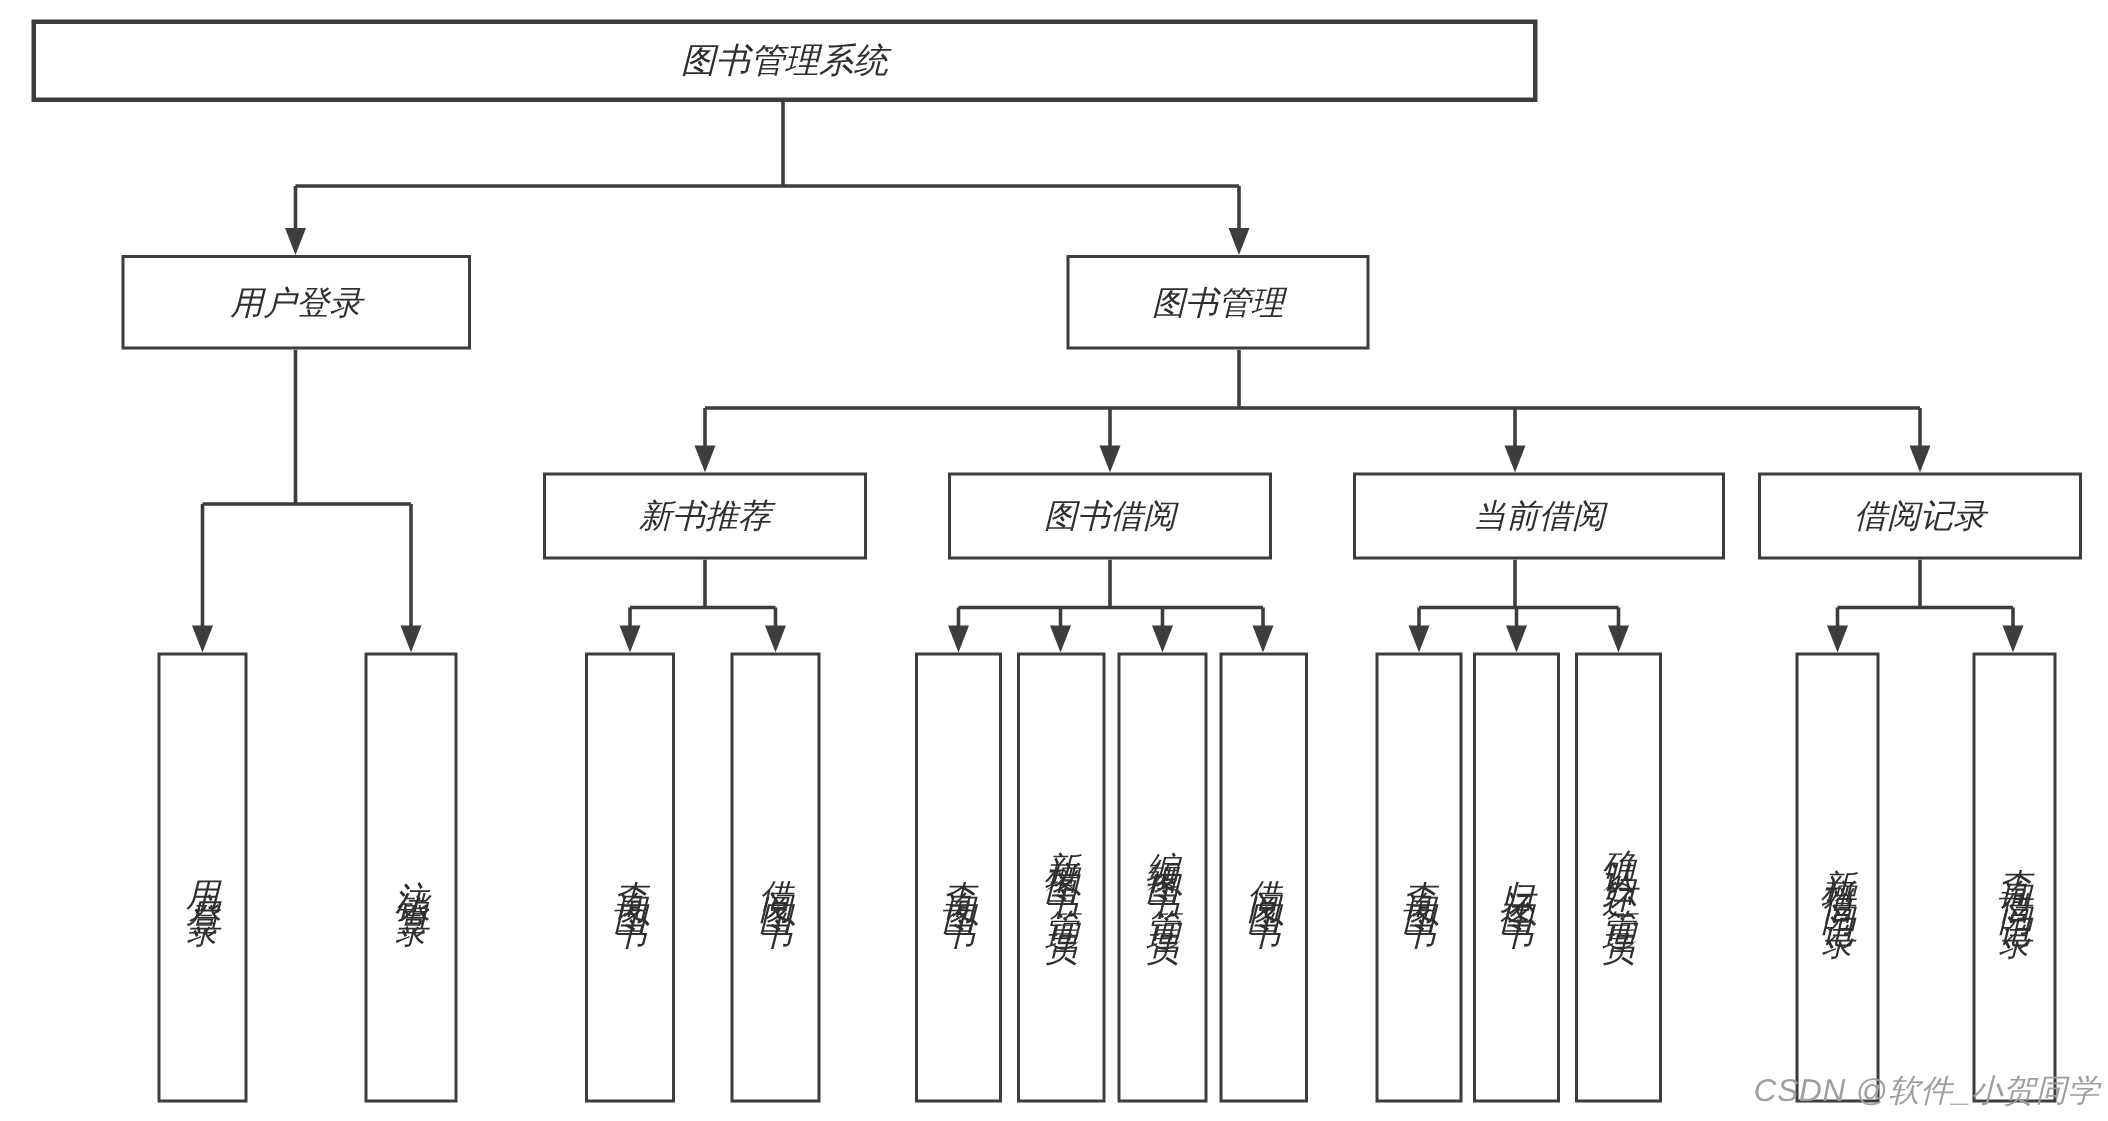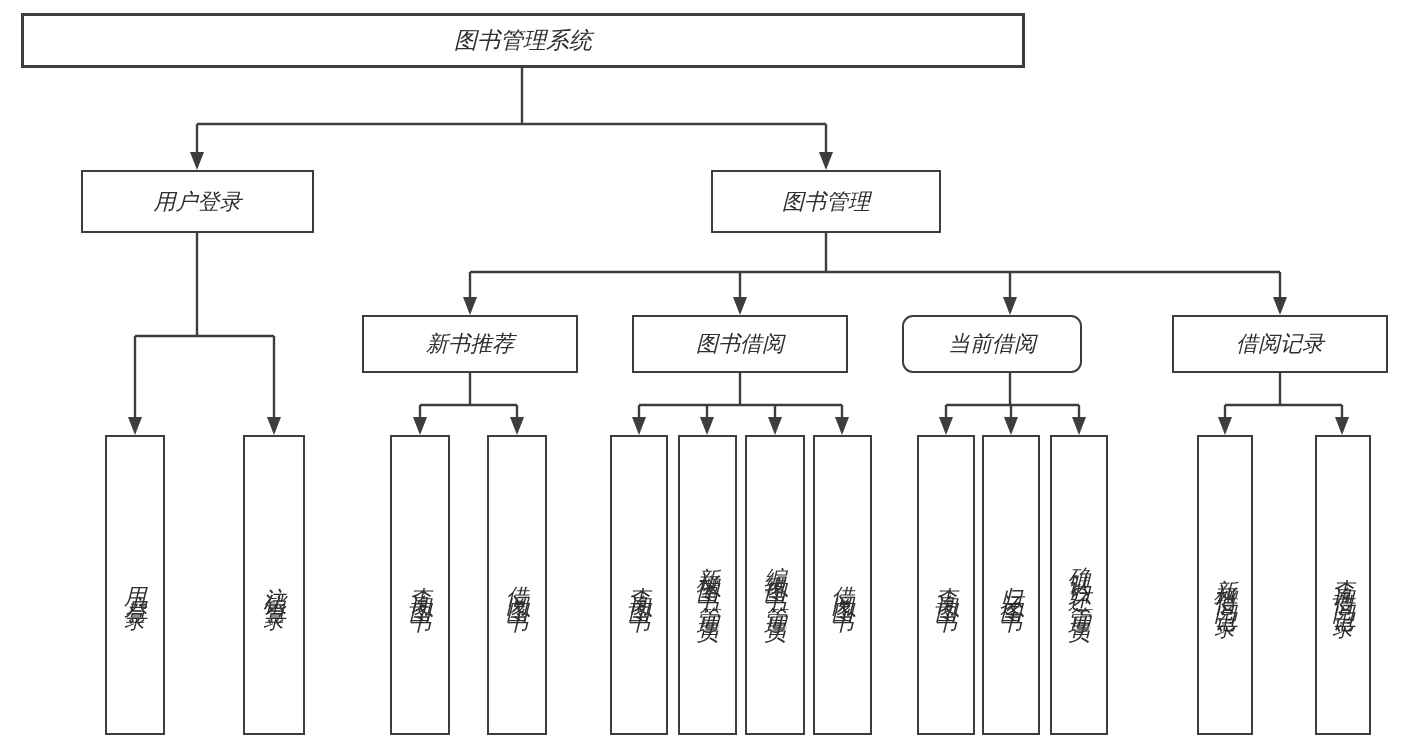--- a/index.html
+++ b/index.html
@@ -135,31 +135,31 @@
     </g>
   </svg>
 
   <div class="box root" style="left:21px; top:13px; width:1004px; height:55px;">
     <span>图书管理系统</span>
   </div>
 
   <div class="box" style="left:81px; top:170px; width:233px; height:63px;">
     <span>用户登录</span>
   </div>
-  <div class="box" style="left:711px; top:170px; width:230px; height:63px;">
+  <div class="box" style="left:711px; top:170px; width:202px; height:63px;">
     <span>图书管理</span>
   </div>
 
   <div class="box" style="left:632px; top:315px; width:216px; height:58px;">
     <span>图书借阅</span>
   </div>
   <div class="box" style="left:362px; top:315px; width:216px; height:58px;">
     <span>新书推荐</span>
   </div>
-  <div class="box" style="left:902px; top:315px; width:180px; height:58px;border-radius:11px;">
+  <div class="box" style="left:902px; top:315px; width:248px; height:58px;">
     <span>当前借阅</span>
   </div>
   <div class="box" style="left:1172px; top:315px; width:216px; height:58px;">
     <span>借阅记录</span>
   </div>
 
   <div class="box v-box" style="left:105px; top:435px; width:60px; height:300px;">
     <span class="v-label">用户登录</span>
   </div>
   <div class="box v-box" style="left:243px; top:435px; width:62px; height:300px;">
@@ -196,13 +196,14 @@
     <span class="v-label">确认归还（管理员）</span>
   </div>
 
   <div class="box v-box" style="left:1197px; top:435px; width:56px; height:300px;">
     <span class="v-label">新增借阅记录</span>
   </div>
   <div class="box v-box" style="left:1315px; top:435px; width:56px; height:300px;">
     <span class="v-label">查询借阅记录</span>
   </div>
 
+  <div class="watermark">CSDN @软件_小贺同学</div>
 </div>
 
 </body></html>

